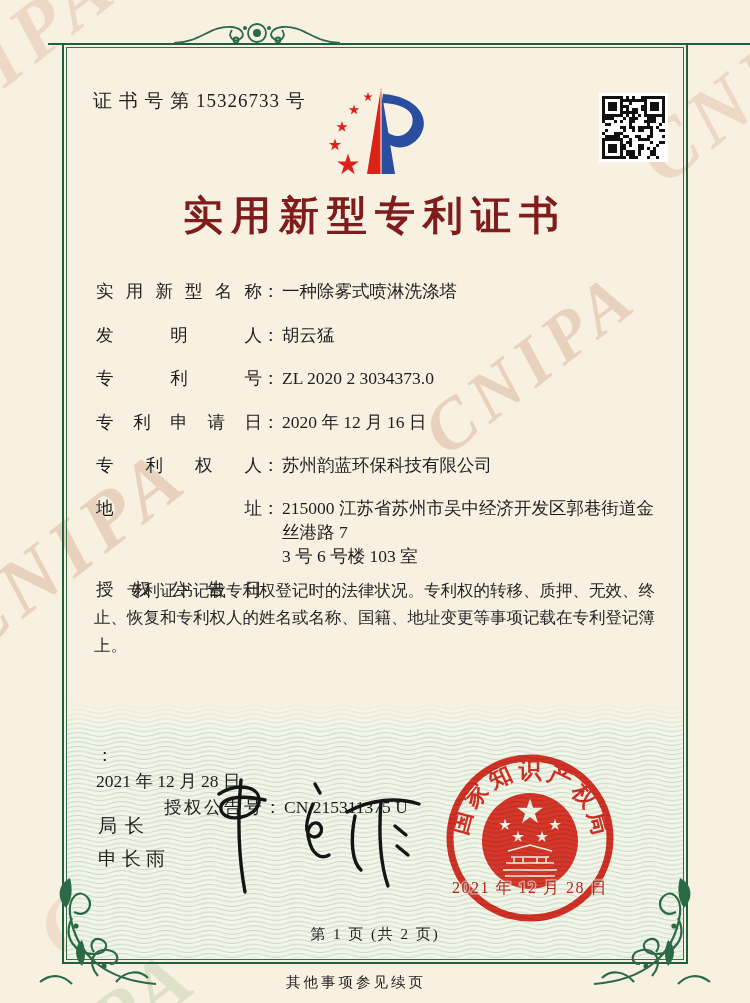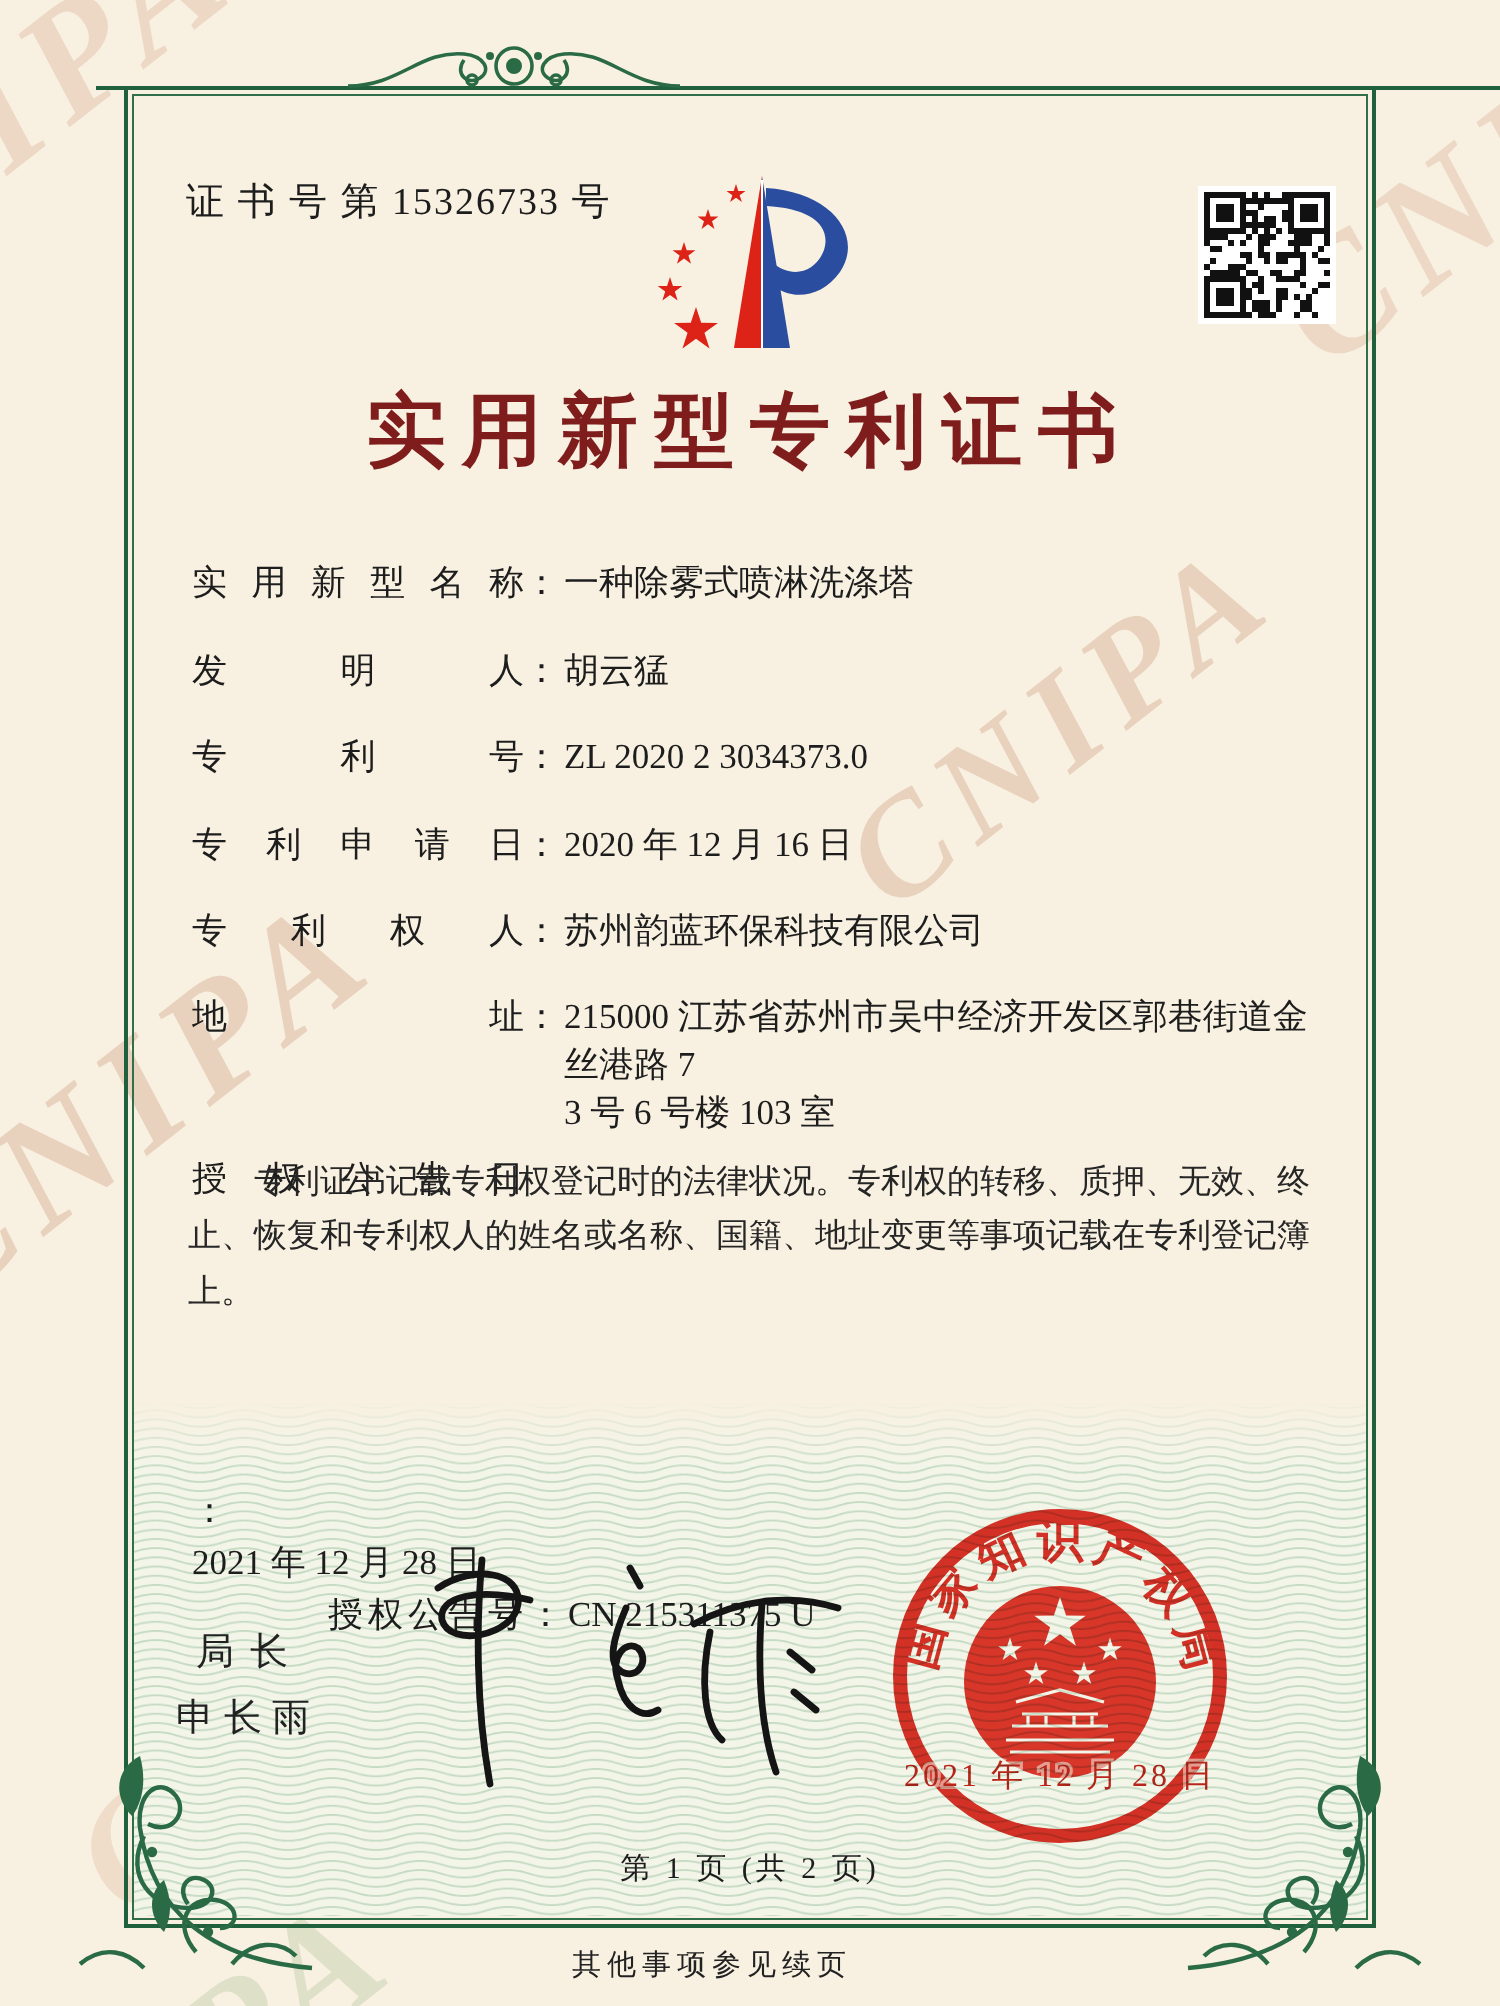--- a/index.html
+++ b/index.html
@@ -53,21 +53,21 @@
   .fvalue{flex:1;}
   .frow-address{line-height:24px;margin-bottom:8px;}
   .grant-row{display:flex;line-height:26px;flex-direction:column;}
   .grant-no-pair{margin-left:68px;display:flex;}
   .glabel{letter-spacing:2.5px;}
   
   .paras{position:absolute;left:94px;top:577px;width:565px;font-size:16.5px;line-height:27.4px;color:#262626;}
   .paras p{margin:0;text-indent:2em;}
   
   .signer-title{position:absolute;left:98px;top:813px;font-family:"Liberation Sans","DejaVu Sans",sans-serif;font-size:19px;letter-spacing:8px;color:#222;}
-  .signer-name{position:absolute;left:88px;top:846px;font-family:"Liberation Sans","DejaVu Sans",sans-serif;font-size:19px;letter-spacing:5px;color:#222;}
+  .signer-name{position:absolute;left:98px;top:846px;font-family:"Liberation Sans","DejaVu Sans",sans-serif;font-size:19px;letter-spacing:5px;color:#222;}
   .sig{position:absolute;left:195px;top:772px;width:240px;height:125px;}
   
   .seal{position:absolute;left:438px;top:742px;width:190px;height:192px;mix-blend-mode:multiply;}
   
   .page-info{position:absolute;left:0;top:925px;width:750px;text-align:center;font-size:15px;letter-spacing:2px;}
   .note{position:absolute;left:0;top:973px;width:712px;text-align:center;font-size:14.5px;letter-spacing:3px;color:#222;}
 </style>
 </head>
 <body>
 

